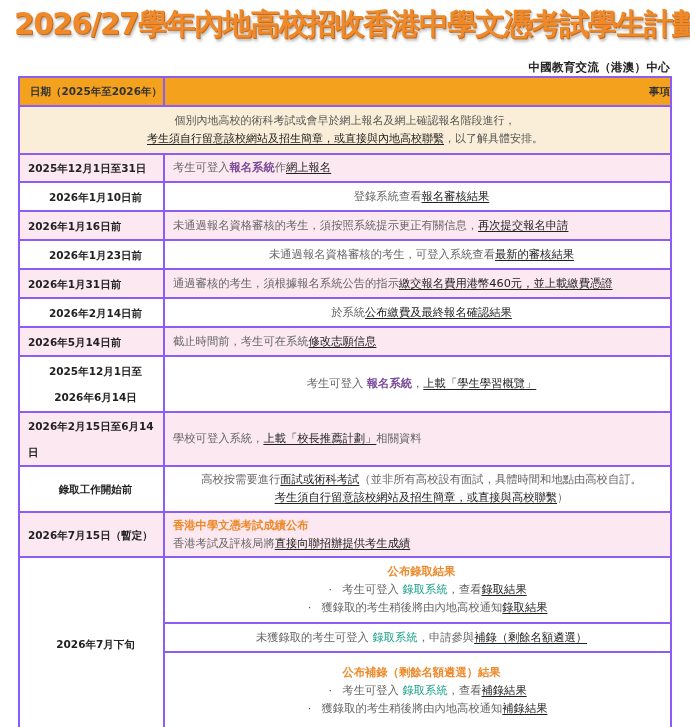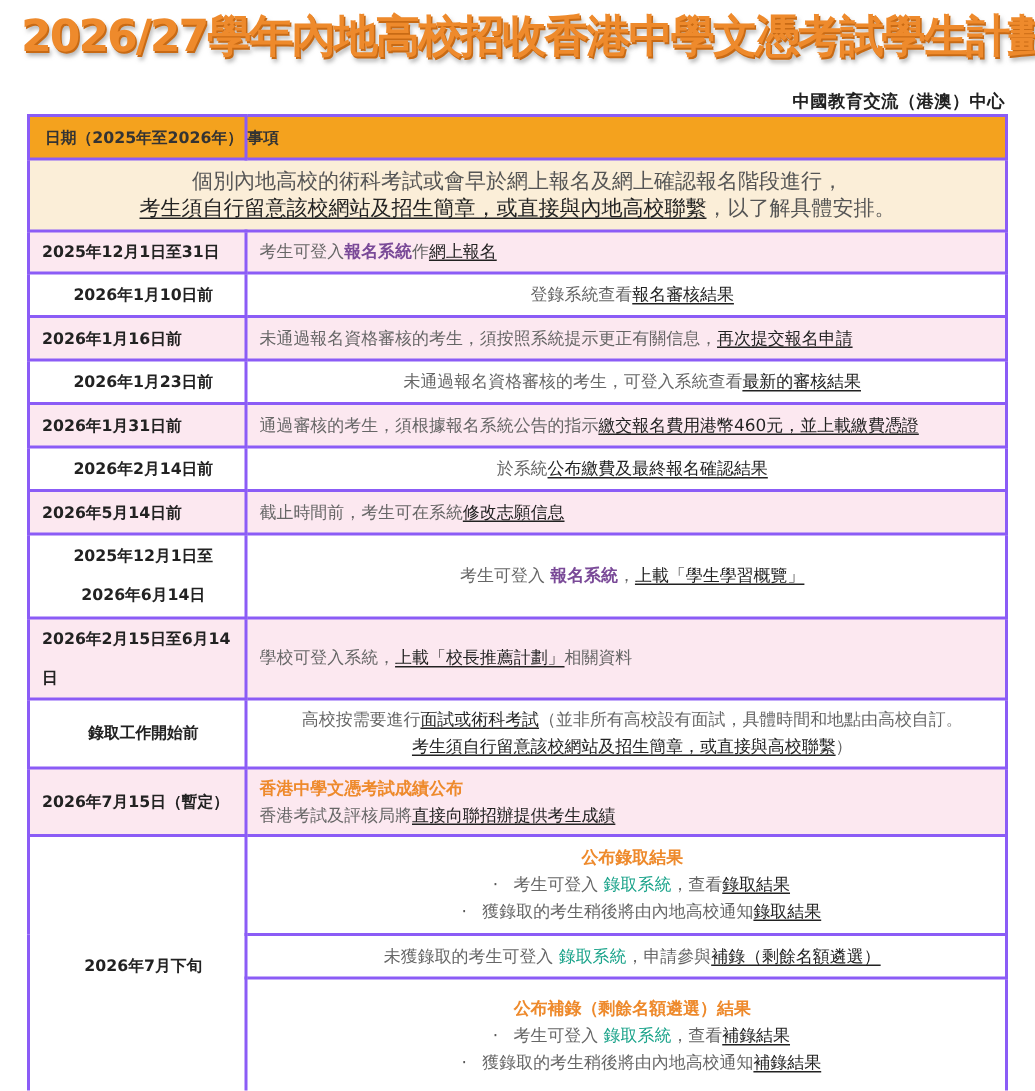--- a/index.html
+++ b/index.html
@@ -24,23 +24,23 @@
     font-size: 11px; border: 1.5px solid #b3a9a9;
   }
   table.schedule td, table.schedule th {
     border: 2px solid #8b5cf6; vertical-align: middle;
   }
   col.c1 { width: 145px; }
   col.c2 { width: 507px; }
 
   .hdr th { background: #f4a21e; height: 29px; border: 1px solid #a67a2a; font-size: 10.5px; }
   .hdr th.h1 { text-align: left; padding-left: 10px; }
-  .hdr th.h2 { text-align: left; }
+  .hdr th.h2 { text-align: right; }
 
-  .notice td { background: #fbeed8; text-align: center; height: 48px; color: #555; line-height: 18px; font-size: 14px; }
+  .notice td { background: #fbeed8; text-align: center; height: 48px; color: #555; line-height: 18px; font-size: 11px; }
 
   td.date { font-weight: bold; font-size: 10.5px; color: #222; padding-left: 8px; line-height: 26px; }
   td.desc { padding-left: 8px; color: #666; font-size: 11.3px; line-height: 18px; }
   tr.pink td { background: #fce8f0; }
   tr.white td { background: #ffffff; text-align: center; }
 
   .b { font-weight: normal; color: #222; text-decoration: underline; text-underline-offset: 2px; }
   .purple { color: #7a4a98; font-weight: bold; }
   .teal { color: #1aa38a; font-weight: normal; }
   .orange { color: #ee8a2c; font-weight: bold; }

